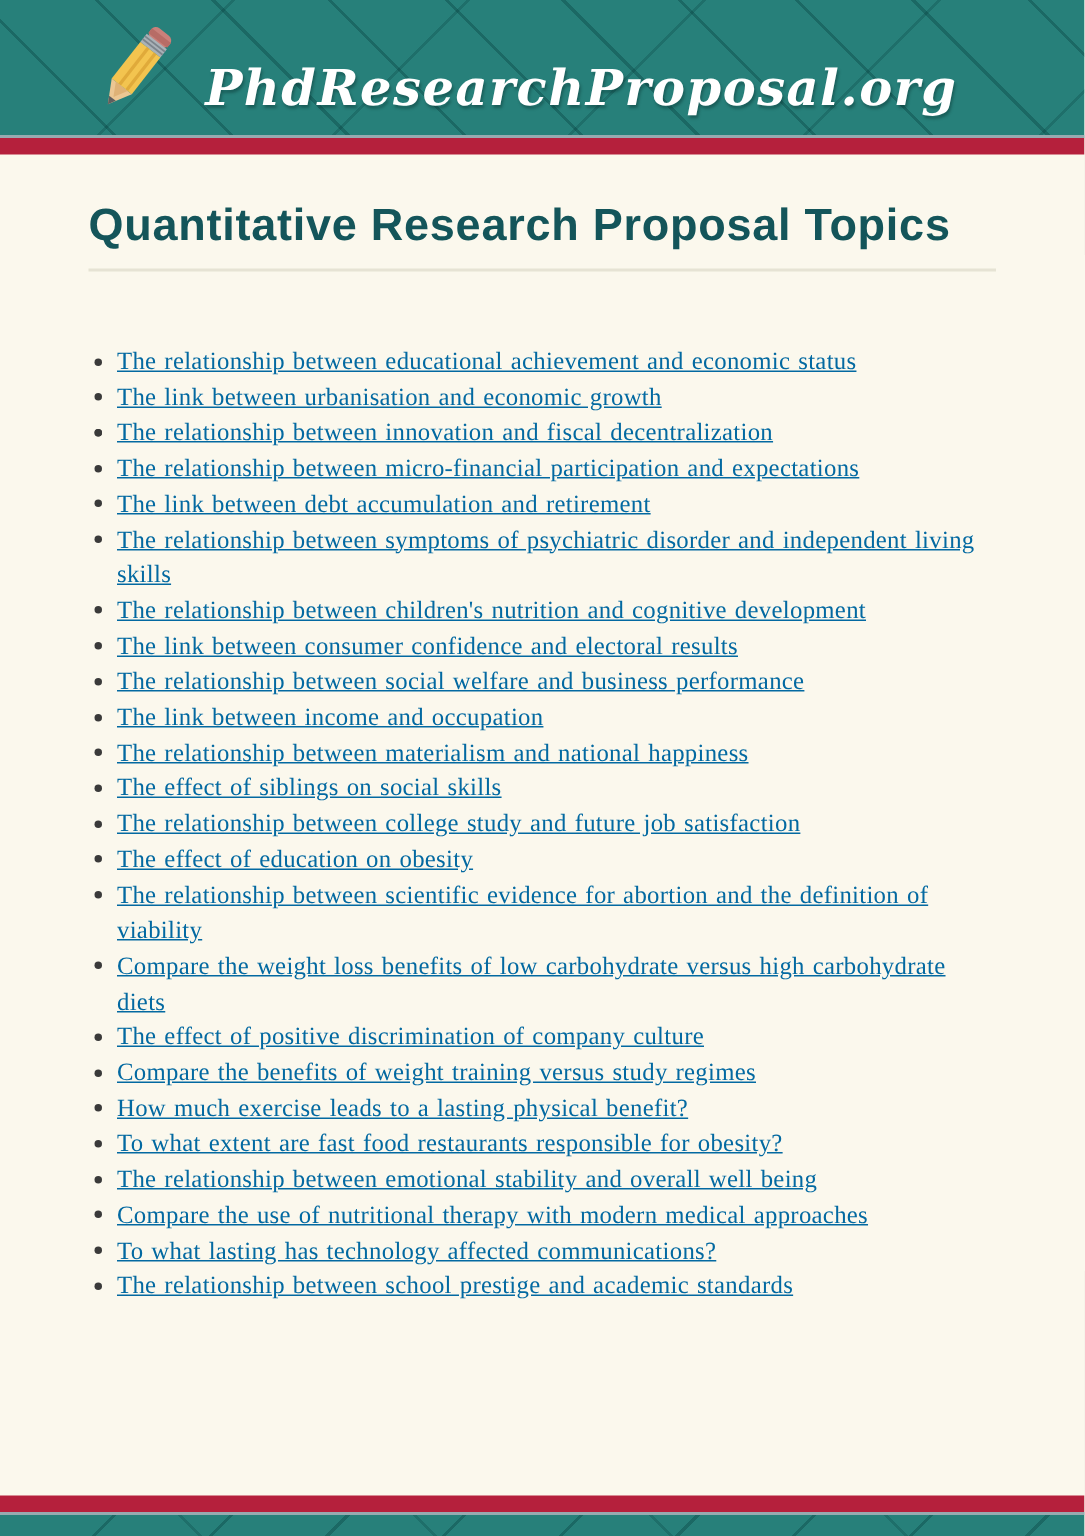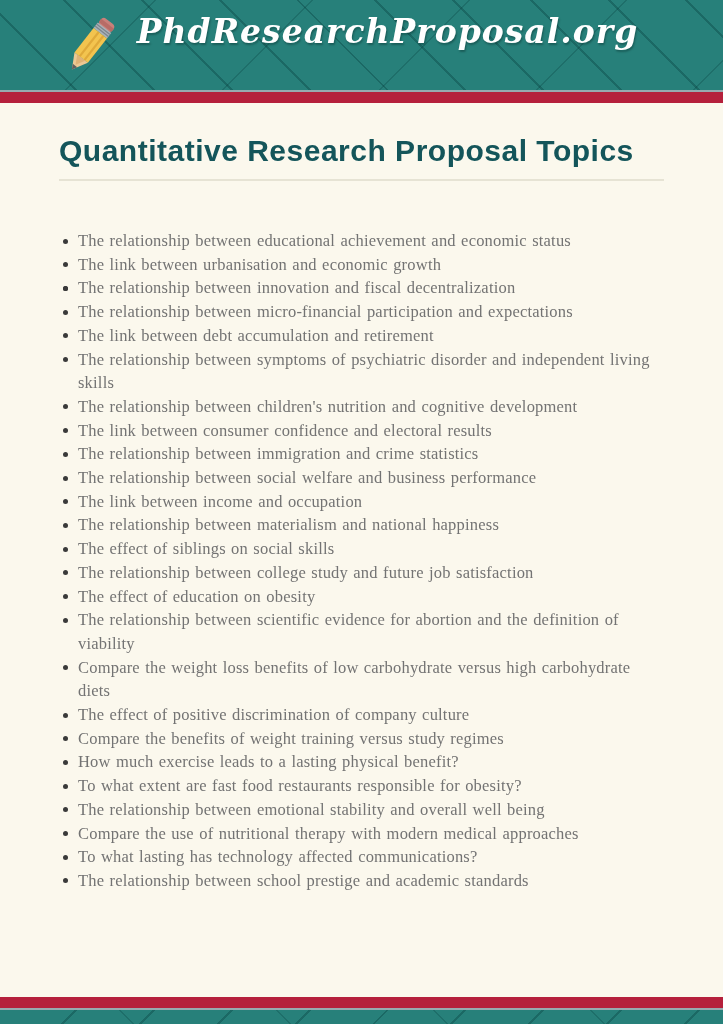--- a/index.html
+++ b/index.html
@@ -33,21 +33,21 @@
     border-top: 2px solid #97aab0;
     border-bottom: 2px solid #bfe0dc;
     background-image:
       repeating-linear-gradient(135deg, transparent 0px, transparent 53px, rgba(0,50,50,0.30) 53px, rgba(0,50,50,0.30) 55px),
       repeating-linear-gradient(45deg,  transparent 0px, transparent 109px, rgba(0,50,50,0.22) 109px, rgba(0,50,50,0.22) 111px);
   }
 
   .stripe { height: 11px; background: #B5203C; }
 
   
-  .logo { display: flex; align-items: flex-start; gap: 20px; margin-left: -20px; }
+  .logo { display: flex; align-items: flex-end; gap: 20px; margin-left: -20px; }
   .pencil { display: block; }
   .site-name {
     color: #ffffff;
     font-family: "DejaVu Serif", serif;
     font-style: italic;
     font-weight: bold;
     font-size: 33px;
     letter-spacing: 1px;
     text-shadow: 1px 2px 2px rgba(0,30,30,0.35);
   }
@@ -80,21 +80,22 @@
     padding: 0;
     width: 600px;
   }
   ul.topics li {
     position: relative;
     padding-left: 19px;
     font-size: 16.5px;
     line-height: 23.7px;
     letter-spacing: 0.2px;
     word-spacing: 1px;
-    color: #737373;
+    color: #0369a1;
+    text-decoration: underline;
   }
   .bullet {
     position: absolute;
     left: 4px; top: 9.5px;
     width: 5px; height: 5px;
     border-radius: 50%;
     background: #3a3a3a;
   }
 </style>
 </head>
@@ -173,24 +174,20 @@
         <li>
           <span class="bullet"></span>
           <span class="topic-text">The relationship between children's nutrition and cognitive development</span>
         </li>
 
         <li>
           <span class="bullet"></span>
           <span class="topic-text">The link between consumer confidence and electoral results</span>
         </li>
 
-        <li>
-          <span class="bullet"></span>
-          <span class="topic-text">The relationship between immigration and crime statistics</span>
-        </li>
 
         <li>
           <span class="bullet"></span>
           <span class="topic-text">The relationship between social welfare and business performance</span>
         </li>
 
         <li>
           <span class="bullet"></span>
           <span class="topic-text">The link between income and occupation</span>
         </li>

